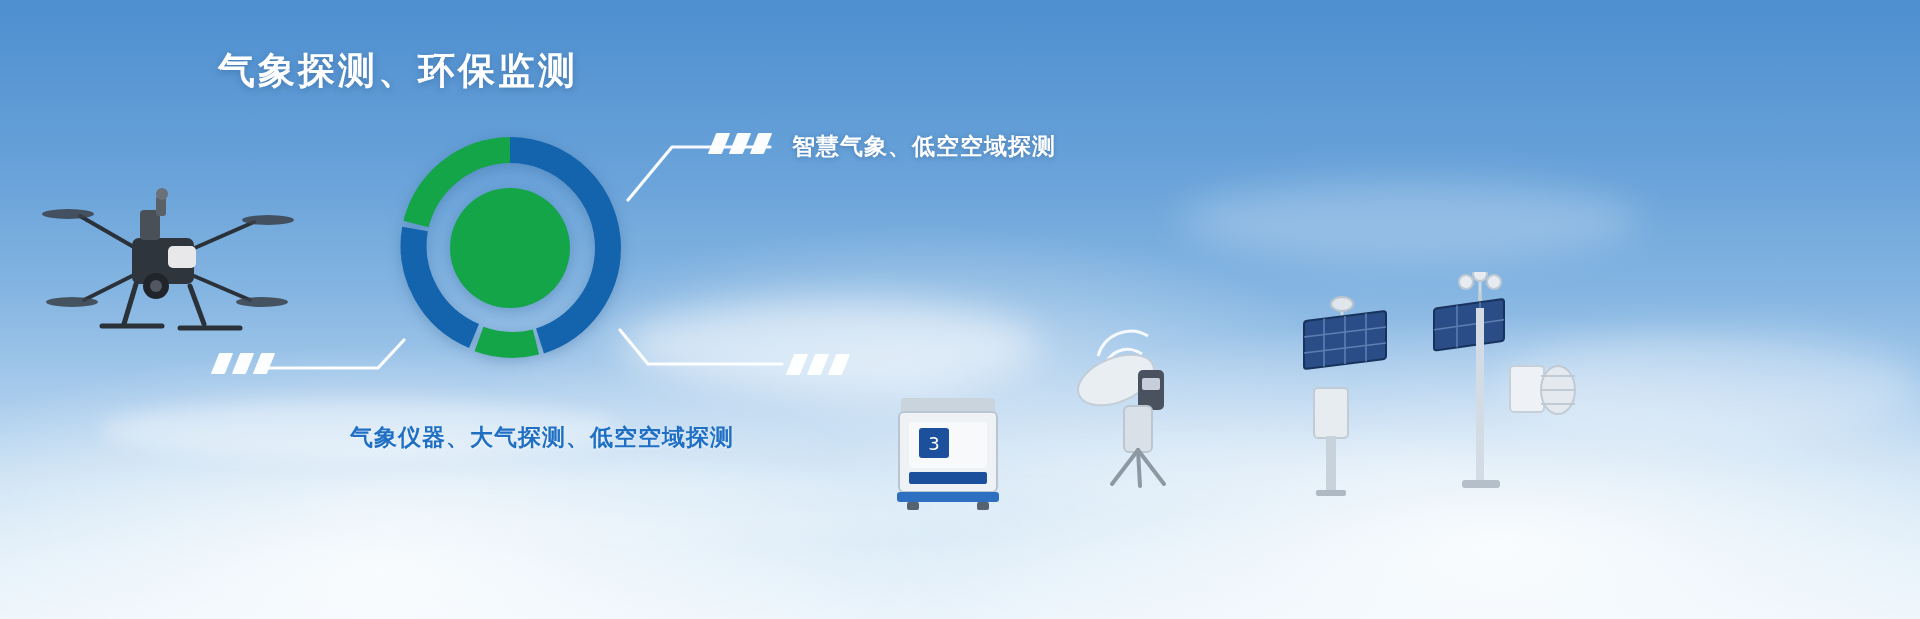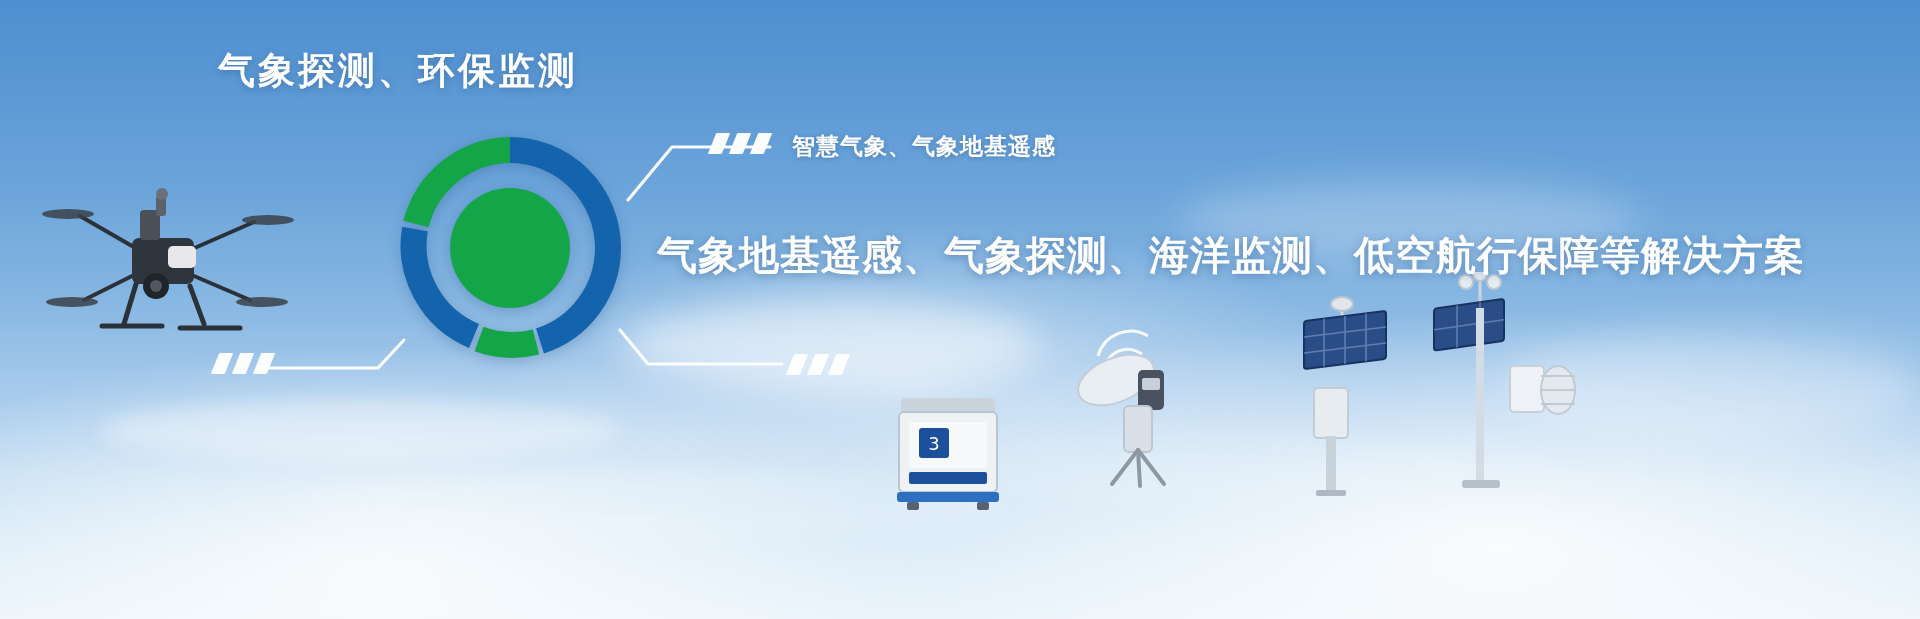--- a/index.html
+++ b/index.html
@@ -218,16 +218,16 @@
       <g stroke="#c0cad4" stroke-width="2">
         <path d="M131,104 L165,104"></path>
           <path d="M131,118 L165,118"></path>
           <path d="M131,132 L165,132"></path>
       </g>
       <rect x="52" y="208" width="38" height="8" rx="3" fill="#b4bfc9"></rect>
     </svg>
   </div>
 
   <div id="title">气象探测、环保监测</div>
-  <div id="main-line">气象地基遥感、气象探测、海洋监测、低空航行保障等解决方案</div>
-  <div id="callout-top">智慧气象、气象地基遥感</div>
+  <div id="callout-top">智慧气象、低空空域探测</div>
+  <div id="callout-bottom">气象仪器、大气探测、低空空域探测</div>
 
 </div>
 
 </body></html>

